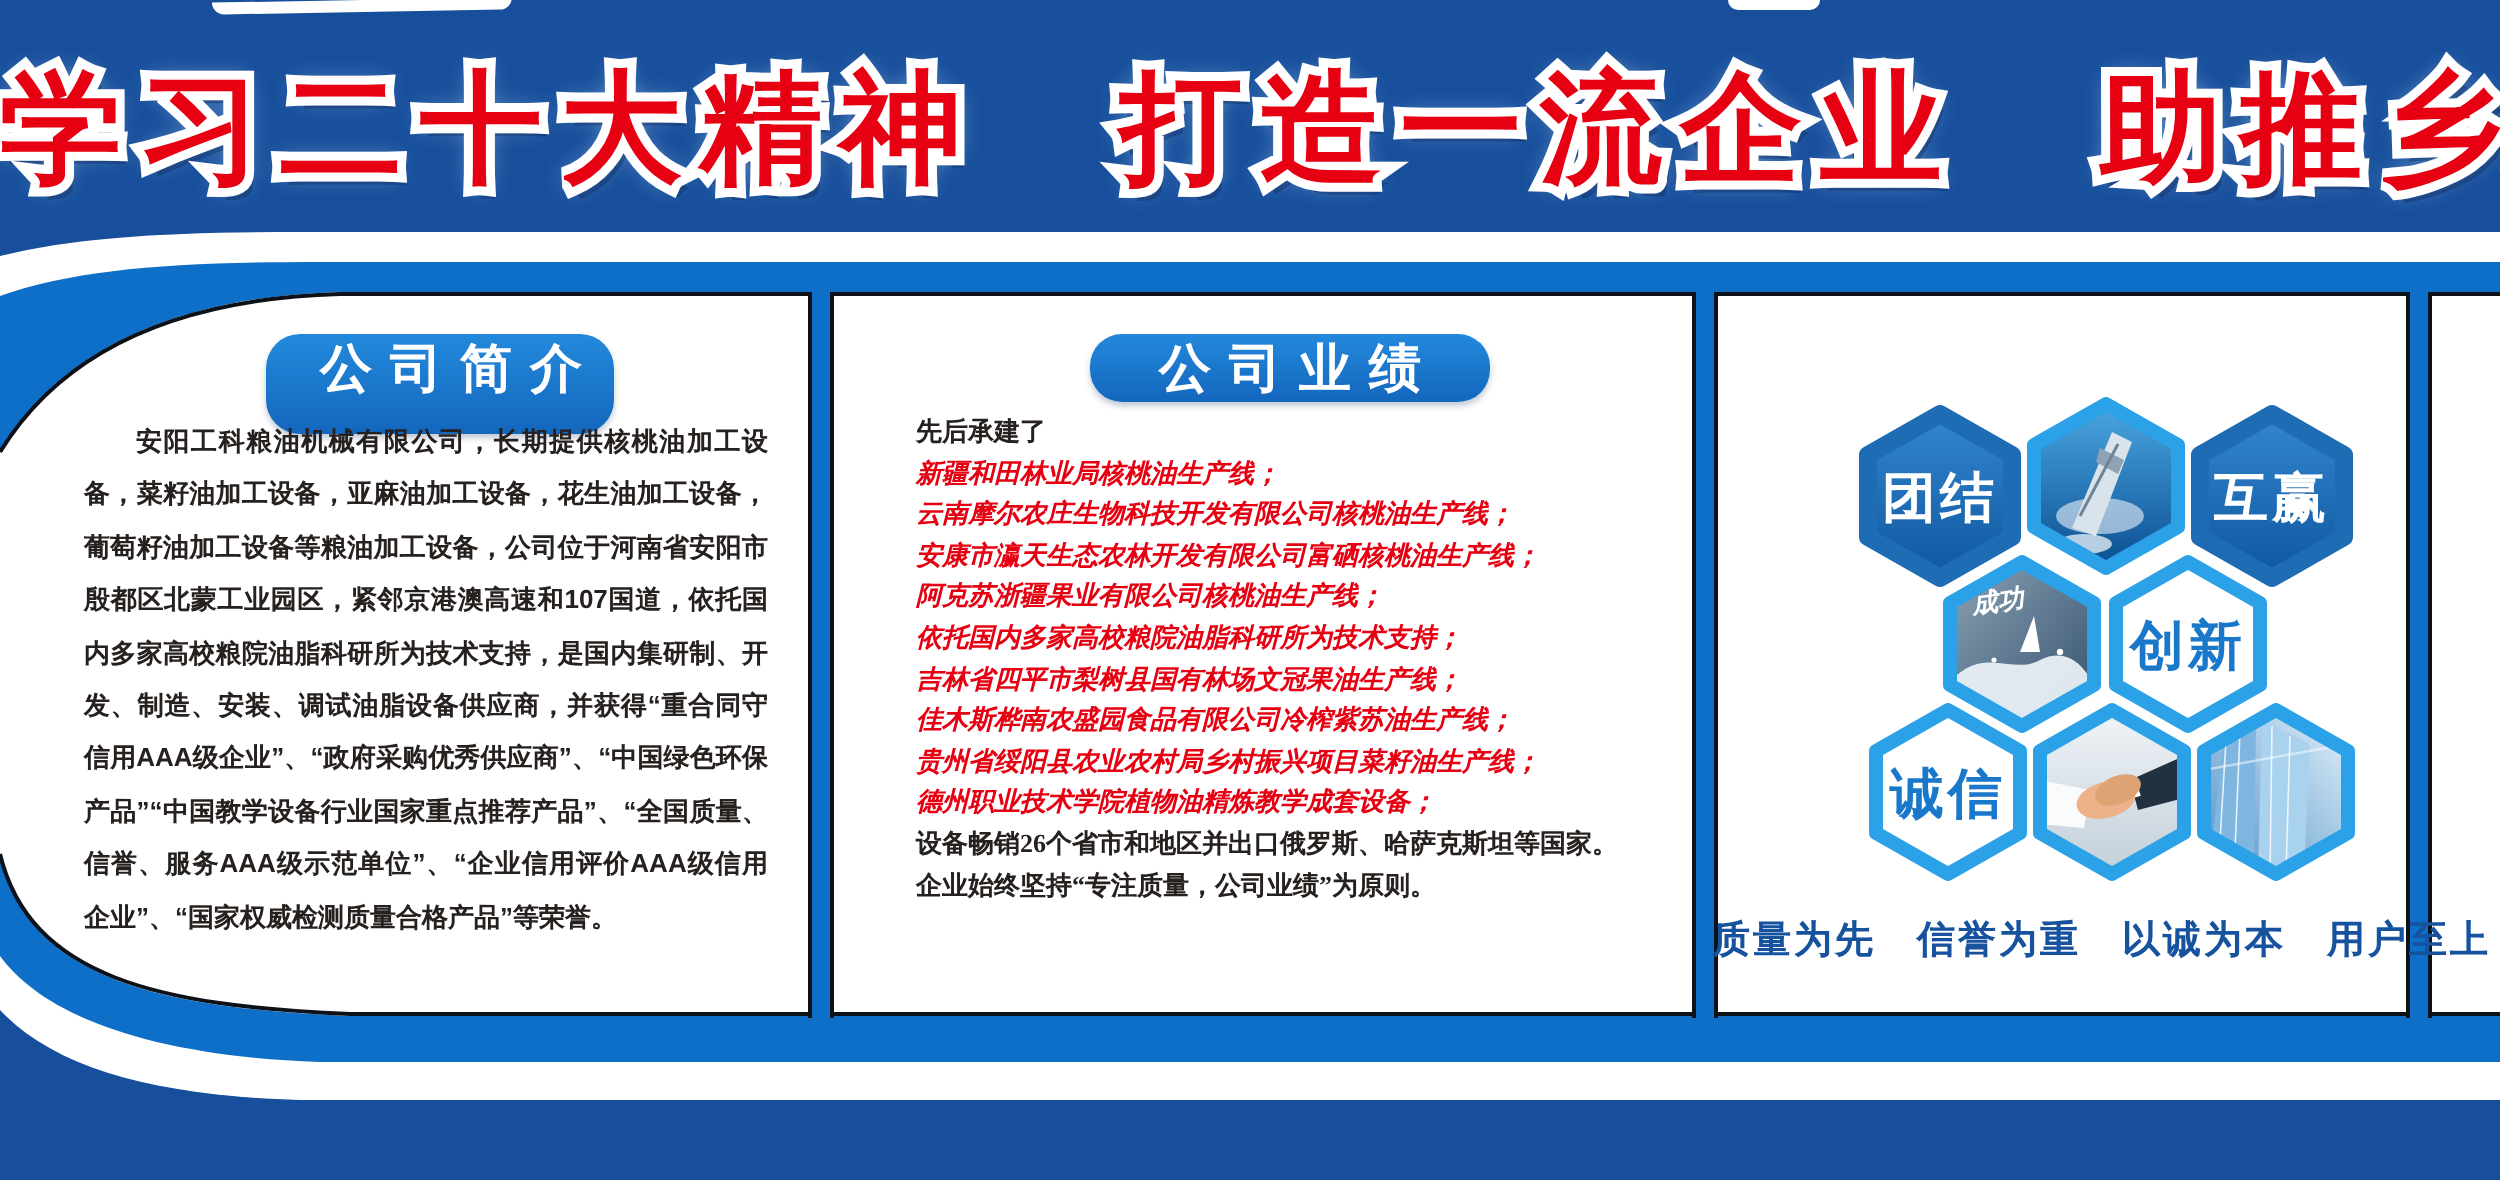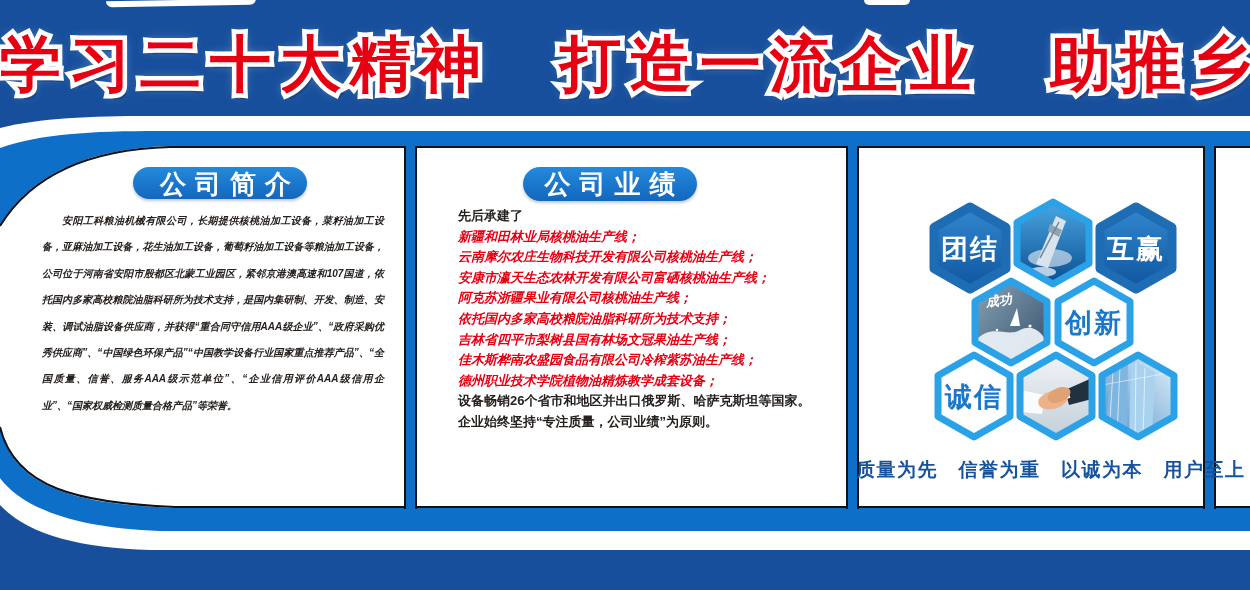--- a/index.html
+++ b/index.html
@@ -34,35 +34,35 @@
     z-index:4;
   }
   .div1{left:404px;} .div2{left:846px;} .div3{left:1203px;}
 
   
   .pill{
     position:absolute;z-index:5;border-radius:17px;color:#ffffff;font-weight:bold;
     text-align:center;background:linear-gradient(180deg,#2389dc,#1367bd);
     box-shadow:0 2px 3px rgba(9,38,82,.25);white-space:nowrap;
   }
-  .pill1{left:133px;top:167px;width:174px;height:32px;font-size:26px;line-height:34px;letter-spacing:9px;padding-left:20px;box-sizing:border-box;}
-  .pill2{left:523px;top:167px;width:174px;height:34px;font-size:26px;line-height:34px;letter-spacing:9px;padding-left:9px;box-sizing:border-box;}
+  .pill1{left:133px;top:167px;width:174px;height:50px;font-size:26px;line-height:34px;letter-spacing:9px;padding-left:20px;box-sizing:border-box;}
+  .pill2{left:545px;top:167px;width:200px;height:34px;font-size:26px;line-height:34px;letter-spacing:9px;padding-left:9px;box-sizing:border-box;border-radius:16px;}
   .pill3{left:963px;top:168px;width:184px;height:33px;font-size:22px;line-height:33px;letter-spacing:3px;padding-left:3px;box-sizing:border-box;}
 
   
   .intro-body{
     position:absolute;left:42px;top:208px;width:342px;z-index:5;
-    font-size:10px;line-height:26.4px;font-weight:bold;color:#26211e;
-    text-align:justify;text-justify:inter-ideograph;text-indent:2em;font-style:italic;
+    font-size:13px;line-height:26.4px;font-weight:bold;color:#26211e;
+    text-align:justify;text-justify:inter-ideograph;text-indent:2em;
   }
 
   
   .ach-text{position:absolute;left:458px;top:206px;width:386px;z-index:5;}
   .ach-line{font-size:13px;line-height:20.6px;font-weight:bold;white-space:nowrap;}
-  .ach-line.black{color:#26211e;}
+  .ach-line.black{color:#26211e;font-family:Liberation Serif, serif;}
   .ach-line.red{color:#e60012;font-style:italic;}
 
   
   .hex-svg{position:absolute;left:925px;top:196px;z-index:5;}
   .slogan{
     position:absolute;left:856px;top:457px;width:360px;z-index:5;
     text-align:center;font-size:19px;font-weight:bold;color:#16529d;
     letter-spacing:1.5px;white-space:nowrap;
   }
 </style>
@@ -102,20 +102,21 @@
   <div class="pill pill2">公司业绩</div>
   <div class="ach-text">
     <div class="ach-line black">先后承建了</div>
     <div class="ach-line red">新疆和田林业局核桃油生产线；</div>
     <div class="ach-line red">云南摩尔农庄生物科技开发有限公司核桃油生产线；</div>
     <div class="ach-line red">安康市瀛天生态农林开发有限公司富硒核桃油生产线；</div>
     <div class="ach-line red">阿克苏浙疆果业有限公司核桃油生产线；</div>
     <div class="ach-line red">依托国内多家高校粮院油脂科研所为技术支持；</div>
     <div class="ach-line red">吉林省四平市梨树县国有林场文冠果油生产线；</div>
     <div class="ach-line red">佳木斯桦南农盛园食品有限公司冷榨紫苏油生产线；</div>
+    <div class="ach-line red">贵州省绥阳县农业农村局乡村振兴项目菜籽油生产线；</div>
     <div class="ach-line red">德州职业技术学院植物油精炼教学成套设备；</div>
     <div class="ach-line black">设备畅销26个省市和地区并出口俄罗斯、哈萨克斯坦等国家。</div>
     <div class="ach-line black">企业始终坚持“专注质量，公司业绩”为原则。</div>
   </div>
 
 
   <svg class="hex-svg" width="258" height="248" viewBox="925 196 258 248">
     <defs>
       <linearGradient id="hexBlue" x1="0" y1="0" x2="0" y2="1">
         <stop offset="0" stop-color="#3287cf"></stop>

